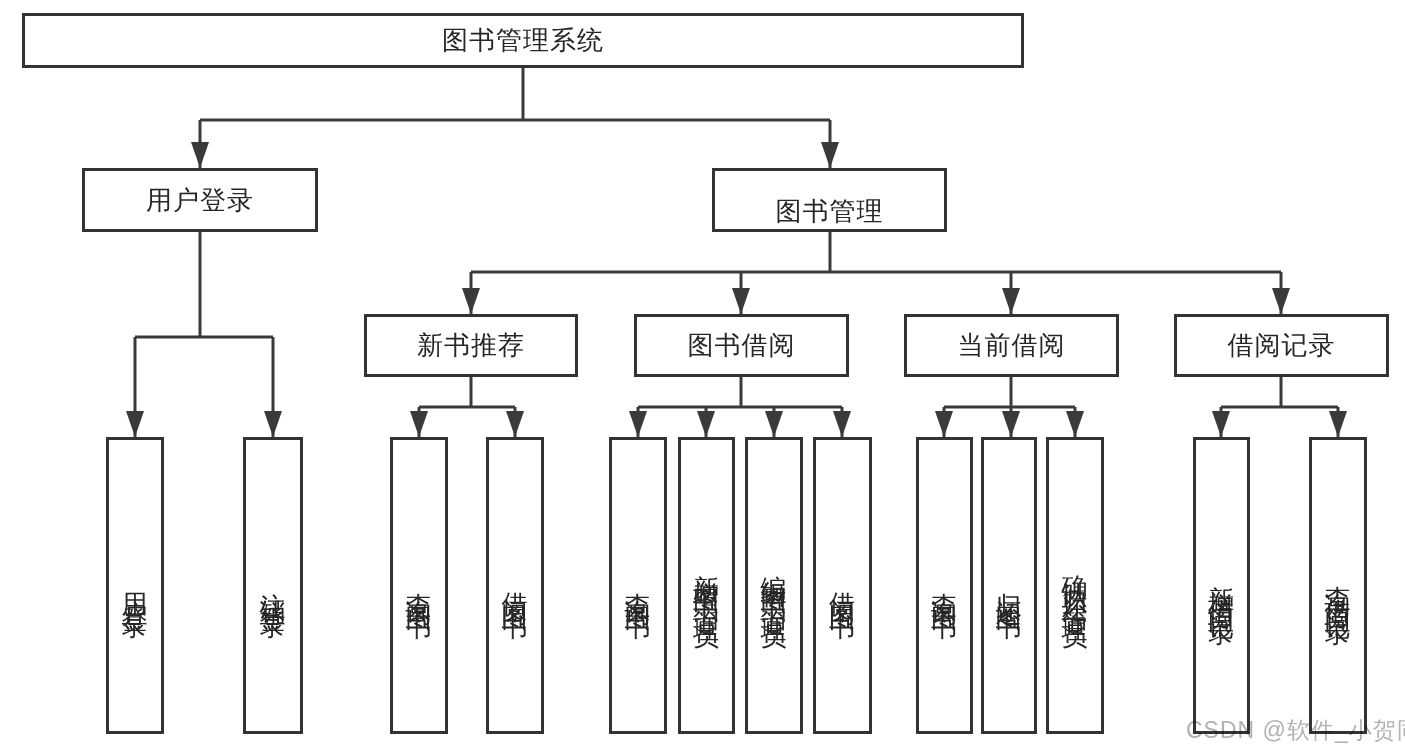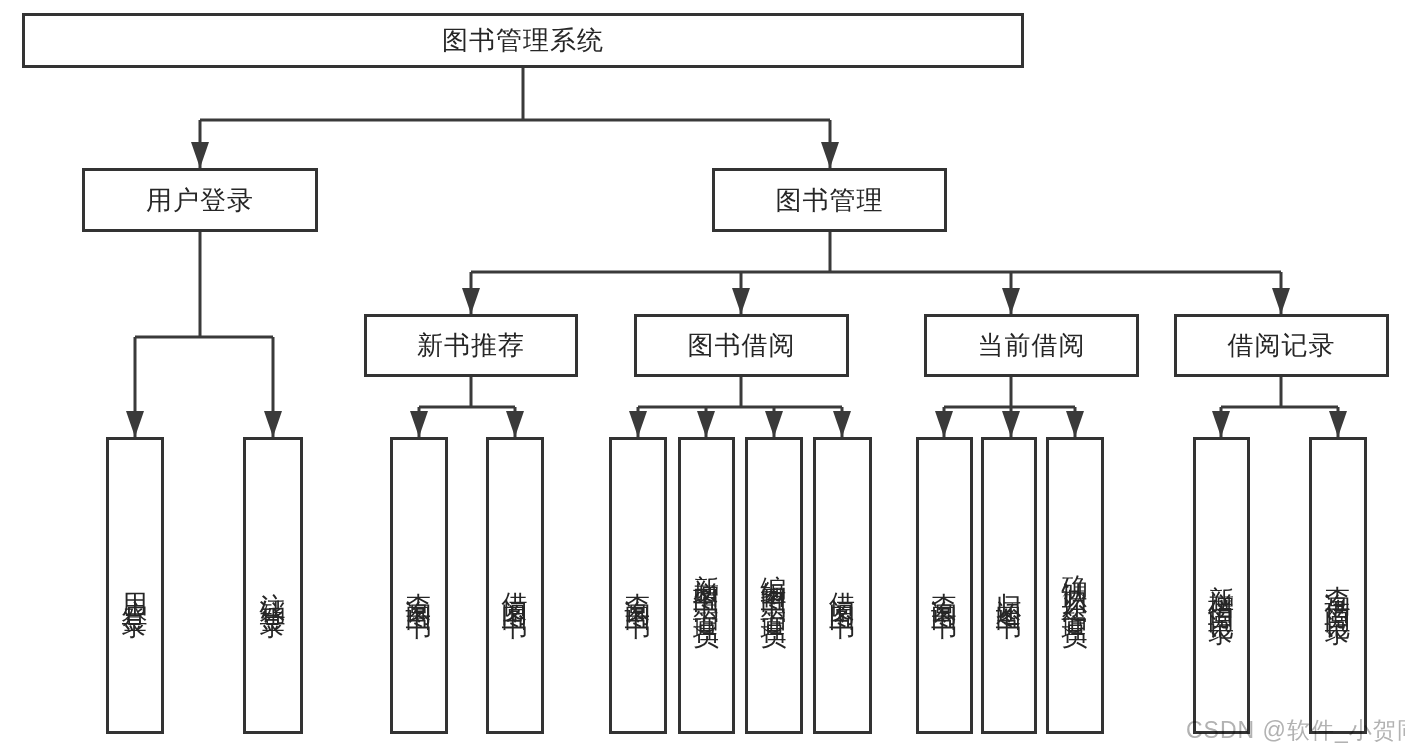--- a/index.html
+++ b/index.html
@@ -98,31 +98,31 @@
     </g>
   </svg>
 
   <div class="node hbox" style="left:22px; top:13px; width:1002px; height:55px;">
     <span>图书管理系统</span>
   </div>
 
   <div class="node hbox" style="left:82px; top:168px; width:236px; height:64px;">
     <span>用户登录</span>
   </div>
-  <div class="node hbox" style="left:712px; top:168px; width:235px; height:64px;">
+  <div class="node hbox" style="left:712px; top:168px; width:235px; height:64px;align-items:flex-end;">
     <span>图书管理</span>
   </div>
 
   <div class="node hbox" style="left:364px; top:314px; width:214px; height:63px;">
     <span>新书推荐</span>
   </div>
   <div class="node hbox" style="left:634px; top:314px; width:215px; height:63px;">
     <span>图书借阅</span>
   </div>
-  <div class="node hbox" style="left:904px; top:314px; width:215px; height:63px;margin-left:20px;">
+  <div class="node hbox" style="left:904px; top:314px; width:215px; height:63px;">
     <span>当前借阅</span>
   </div>
   <div class="node hbox" style="left:1174px; top:314px; width:215px; height:63px;text-align:right;">
     <span>借阅记录</span>
   </div>
 
   <div class="node vbox" style="left:106px; top:437px; width:58px; height:297px;">
     <span class="vtext">用户登录</span>
   </div>
   <div class="node vbox" style="left:243px; top:437px; width:60px; height:297px;">

